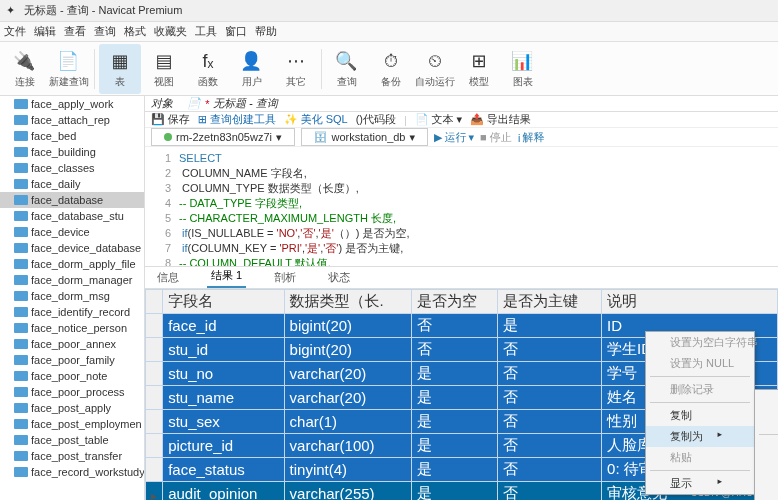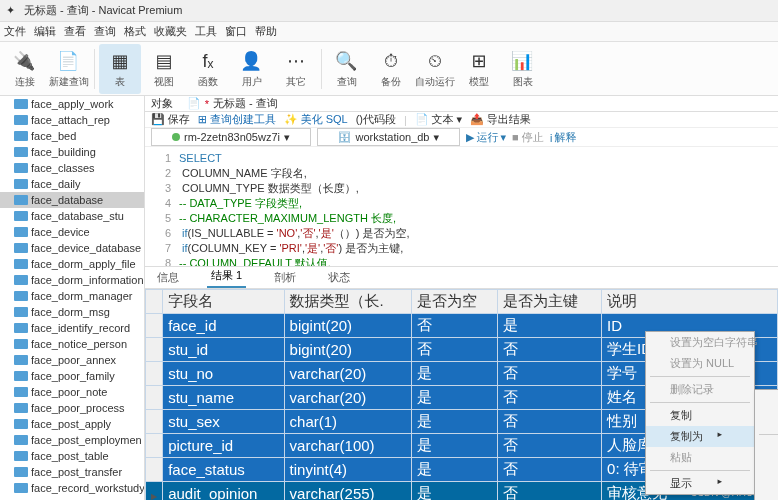--- a/index.html
+++ b/index.html
@@ -15,27 +15,27 @@
 .tb-item .lbl { font-size: 10px; color: #555; margin-top: 1px; }
 .tb-sep { width: 1px; height: 40px; background: #e0e0e0; margin: 0 2px; }
 .main { display: flex; height: calc(500px - 22px - 20px - 54px); }
 .sidebar { width: 145px; border-right: 1px solid #ddd; overflow: hidden; }
 .side-list { list-style: none; }
 .side-list li { display: flex; align-items: center; height: 16px; padding-left: 14px; font-size: 11px; color: #333; white-space: nowrap; overflow: hidden; text-align: right; }
 .side-list li.sel { background: #d0d0d0; }
 .side-list .tico { width: 14px; height: 10px; background: #53a0d6; margin-right: 3px; border-radius: 1px; flex-shrink: 0; }
 .content { flex: 1; display: flex; flex-direction: column; overflow: hidden; position: relative; }
 .tabs { height: 24px; display: flex; align-items: center; padding: 0 6px; gap: 14px; border-bottom: 1px solid #ddd; }
-.tabs .tab { display: flex; align-items: center; gap: 4px; color: #333; }
+.tabs .tab { display: flex; align-items: center; gap: 4px; color: #333; font-style: italic; }
 .tabs .tab .dot { color: #d0021b; }
 .subbar { height: 22px; display: flex; align-items: center; padding: 0 6px; gap: 8px; border-bottom: 1px solid #eee; font-size: 11px; }
 .subbar .grp { display: flex; align-items: center; gap: 3px; }
 .subbar .lnk { color: #1a6db3; }
 .connbar { height: 24px; display: flex; align-items: center; padding: 0 6px; gap: 6px; border-bottom: 1px solid #eee; }
-.connbar .sel { height: 18px; border: 1px solid #ccc; background: #fff; display: flex; align-items: center; padding: 0 20px; gap: 4px; font-size: 11px; }
+.connbar .sel { height: 18px; border: 1px solid #ccc; background: #fff; display: flex; align-items: center; padding: 0 12px; gap: 4px; font-size: 11px; }
 .connbar .gdot { width: 8px; height: 8px; background: #5cb85c; border-radius: 50%; }
 .connbar .sel.db { min-width: 110px; }
 .connbar .sel.srv { min-width: 130px; }
 .connbar .btn { color: #2a7ab0; display: flex; align-items: center; gap: 2px; }
 .sql { padding: 4px 8px; font-family: Consolas, monospace; font-size: 11px; line-height: 15px; flex-shrink: 0; height: 120px; overflow: hidden; border-bottom: 1px solid #ddd; position: relative; }
 .sql .ln { color: #999; display: inline-block; width: 18px; text-align: right; margin-right: 8px; }
 .sql .kw { color: #2a7ab0; }
 .sql .s { color: #a31515; }
 .sql .cm { color: #008000; }
 .rtabs { height: 22px; display: flex; align-items: end; padding: 0 8px; gap: 24px; border-bottom: 1px solid #ddd; }
@@ -137,21 +137,20 @@
         <li><span class="tico"></span>face_attach_rep</li>
         <li><span class="tico"></span>face_bed</li>
         <li><span class="tico"></span>face_building</li>
         <li><span class="tico"></span>face_classes</li>
         <li><span class="tico"></span>face_daily</li>
         <li class="sel"><span class="tico"></span>face_database</li>
         <li><span class="tico"></span>face_database_stu</li>
         <li><span class="tico"></span>face_device</li>
         <li><span class="tico"></span>face_device_database</li>
         <li><span class="tico"></span>face_dorm_apply_file</li>
-        <li><span class="tico"></span>face_dorm_information</li>
         <li><span class="tico"></span>face_dorm_manager</li>
         <li><span class="tico"></span>face_dorm_msg</li>
         <li><span class="tico"></span>face_identify_record</li>
         <li><span class="tico"></span>face_notice_person</li>
         <li><span class="tico"></span>face_poor_annex</li>
         <li><span class="tico"></span>face_poor_family</li>
         <li><span class="tico"></span>face_poor_note</li>
         <li><span class="tico"></span>face_poor_process</li>
         <li><span class="tico"></span>face_post_apply</li>
         <li><span class="tico"></span>face_post_employmen</li>

